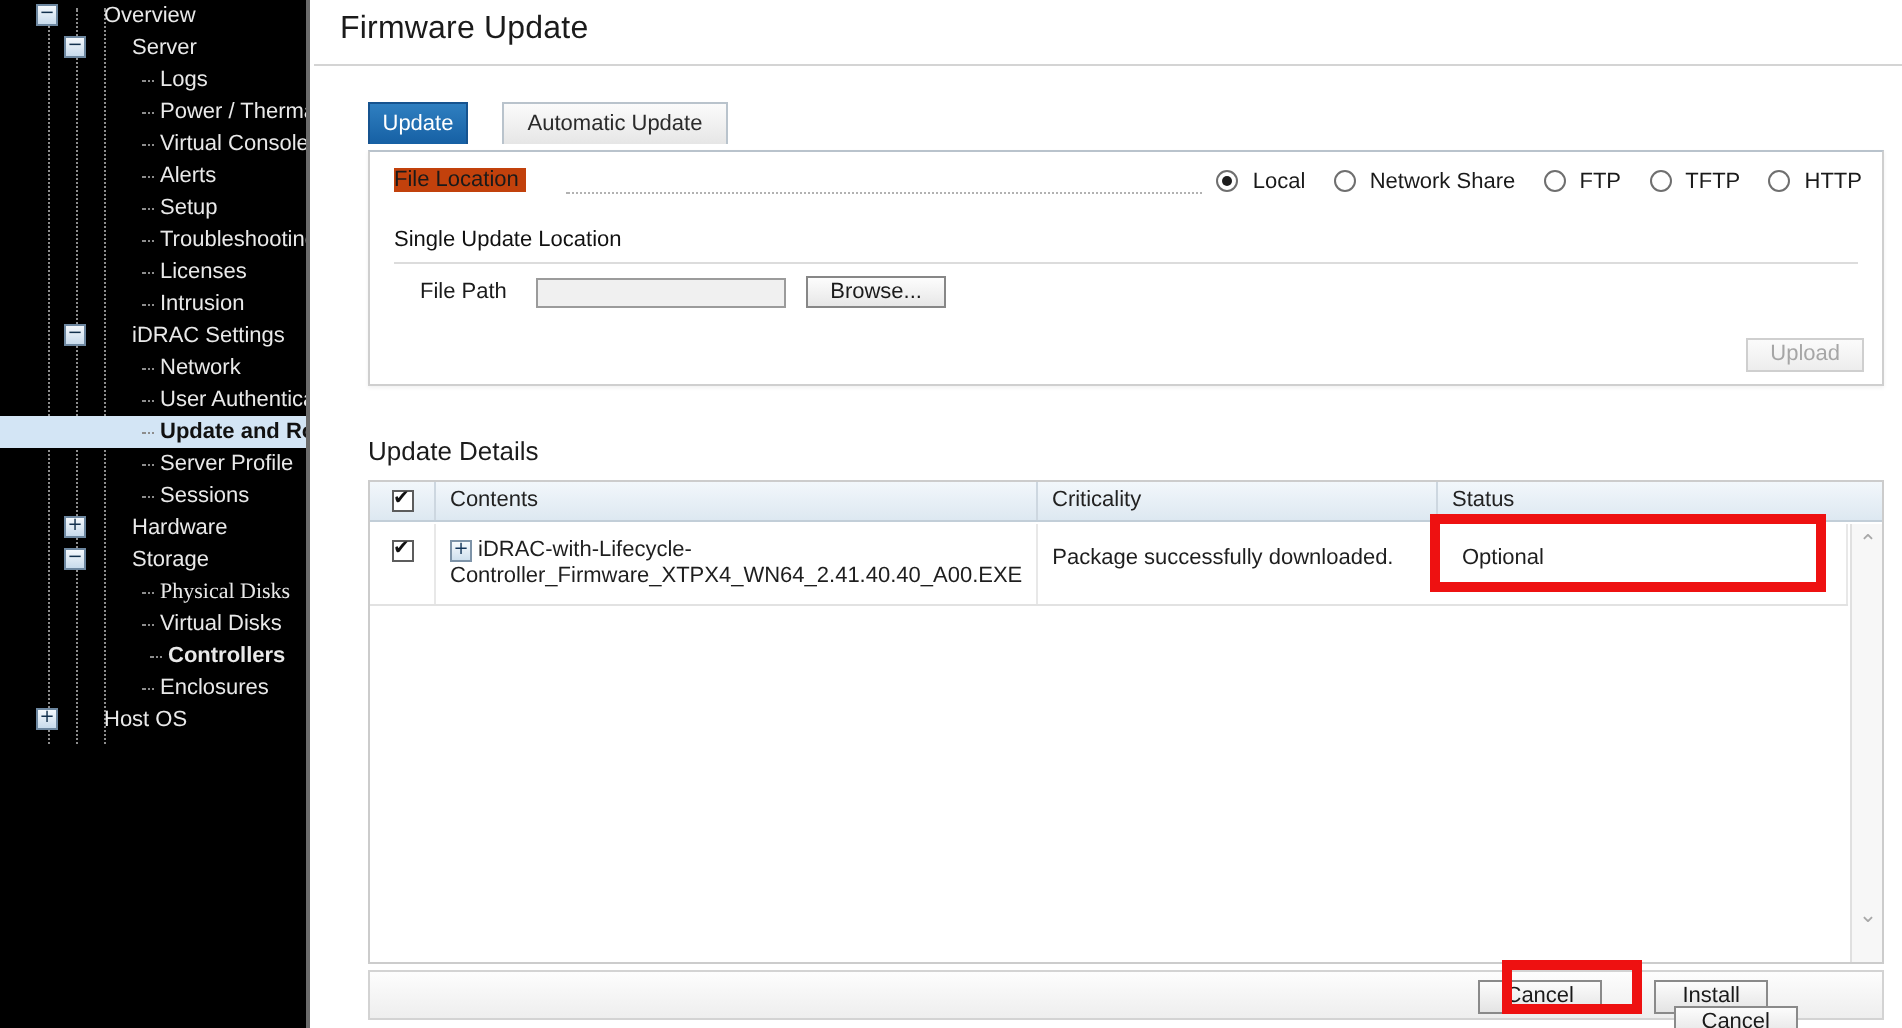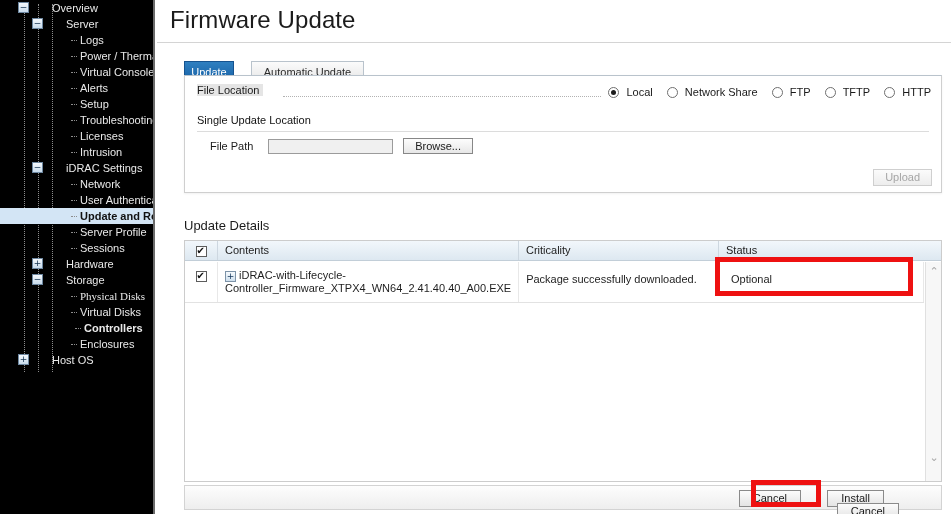--- a/index.html
+++ b/index.html
@@ -58,21 +58,21 @@
     position:absolute;
     height:0; border-top:1px dotted #8d8d8d; top:8px;
   }
 
   
   #main {
     position:absolute; left:157px; top:0; right:0; bottom:0;
     background:#ffffff;
   }
   #page-title {
-    font-size:24px;
+    font-size:16px;
     font-weight:normal;
     color:#1b1b1b;
     padding:6px 0 0 13px;
     letter-spacing:0.1px;
   }
   #title-rule {
     margin:8px 0 0 0; height:1px; background:#d4d4d4;
   }
 
   
@@ -101,21 +101,21 @@
     position:absolute; left:27px; top:75px; right:9px; height:118px;
     background:#ffffff;
     border:1px solid #cfcfcf;
     border-top:1px solid #b9c3cc;
     box-shadow:0 1px 2px rgba(0,0,0,.06);
   }
   #file-location-row {
     position:absolute; left:12px; right:10px; top:8px; height:20px;
   }
   .lead-label {
-    float:left; font-size:11px; color:#1a1a1a; padding-right:4px; background:#e5e5e5;
+    float:left; font-size:11px; color:#1a1a1a; padding-right:4px; background:#c2410c;
   }
   .leader {
     position:absolute; left:86px; right:330px; top:12px;
     border-bottom:1px dotted #b2b2b2; height:0;
   }
   #radio-group {
     position:absolute; right:0; top:1px; white-space:nowrap;
   }
   .radio-item { display:inline-block; margin-left:11px; vertical-align:middle; }
   .radio {

